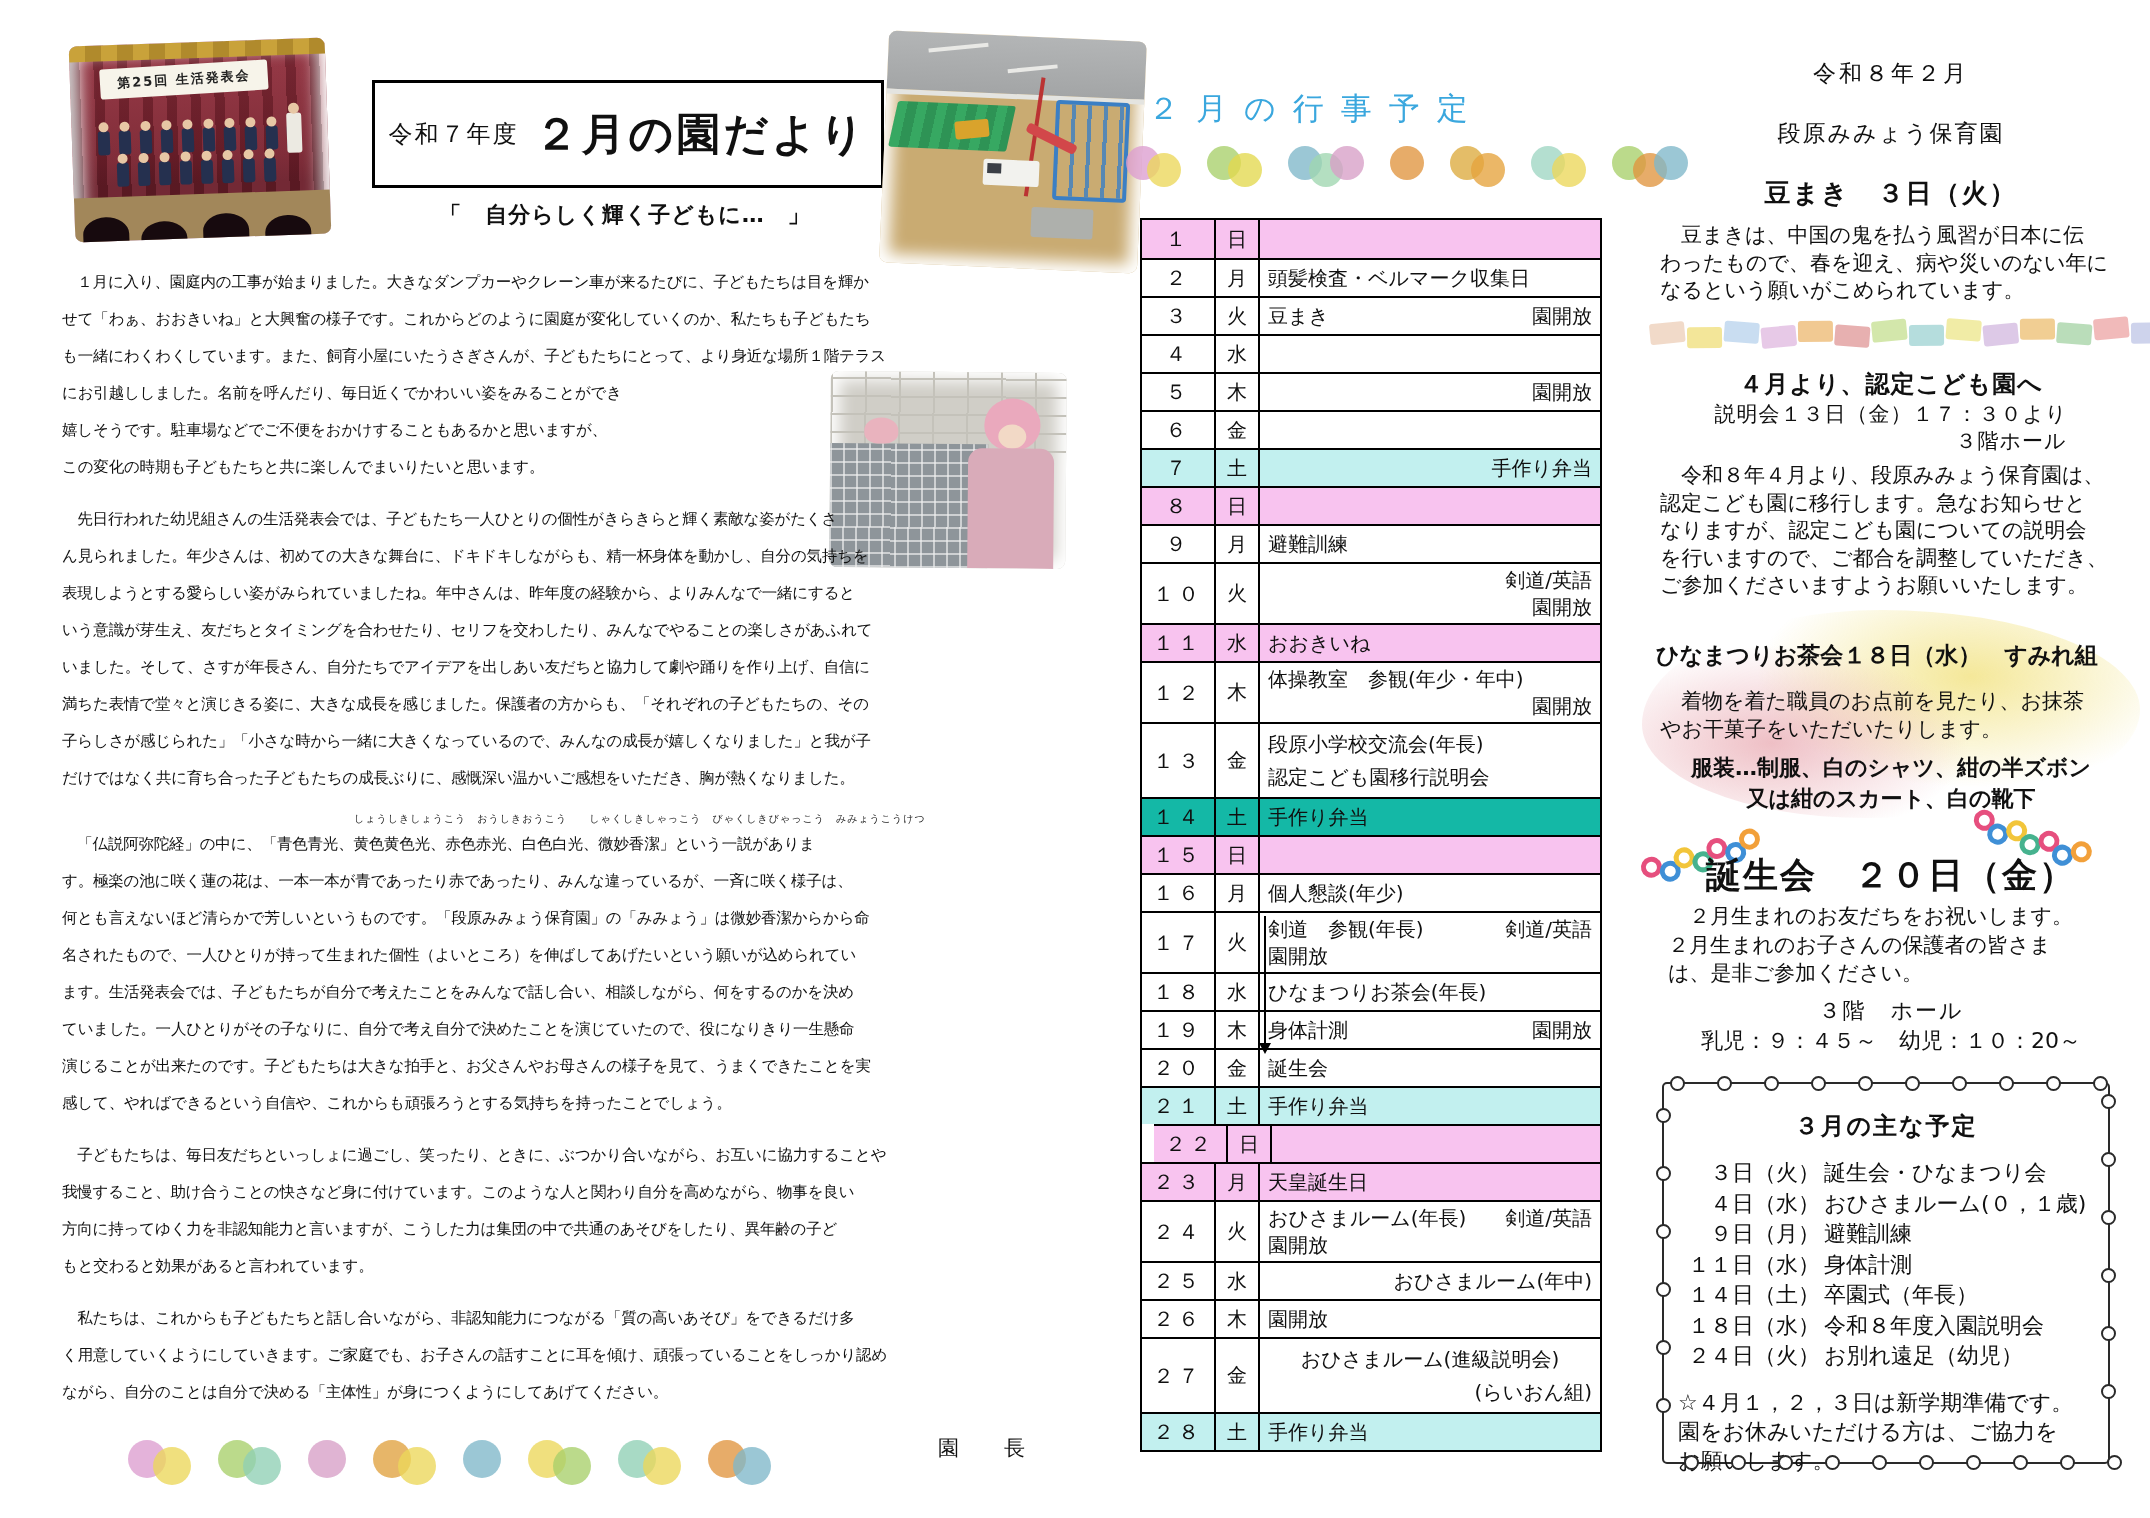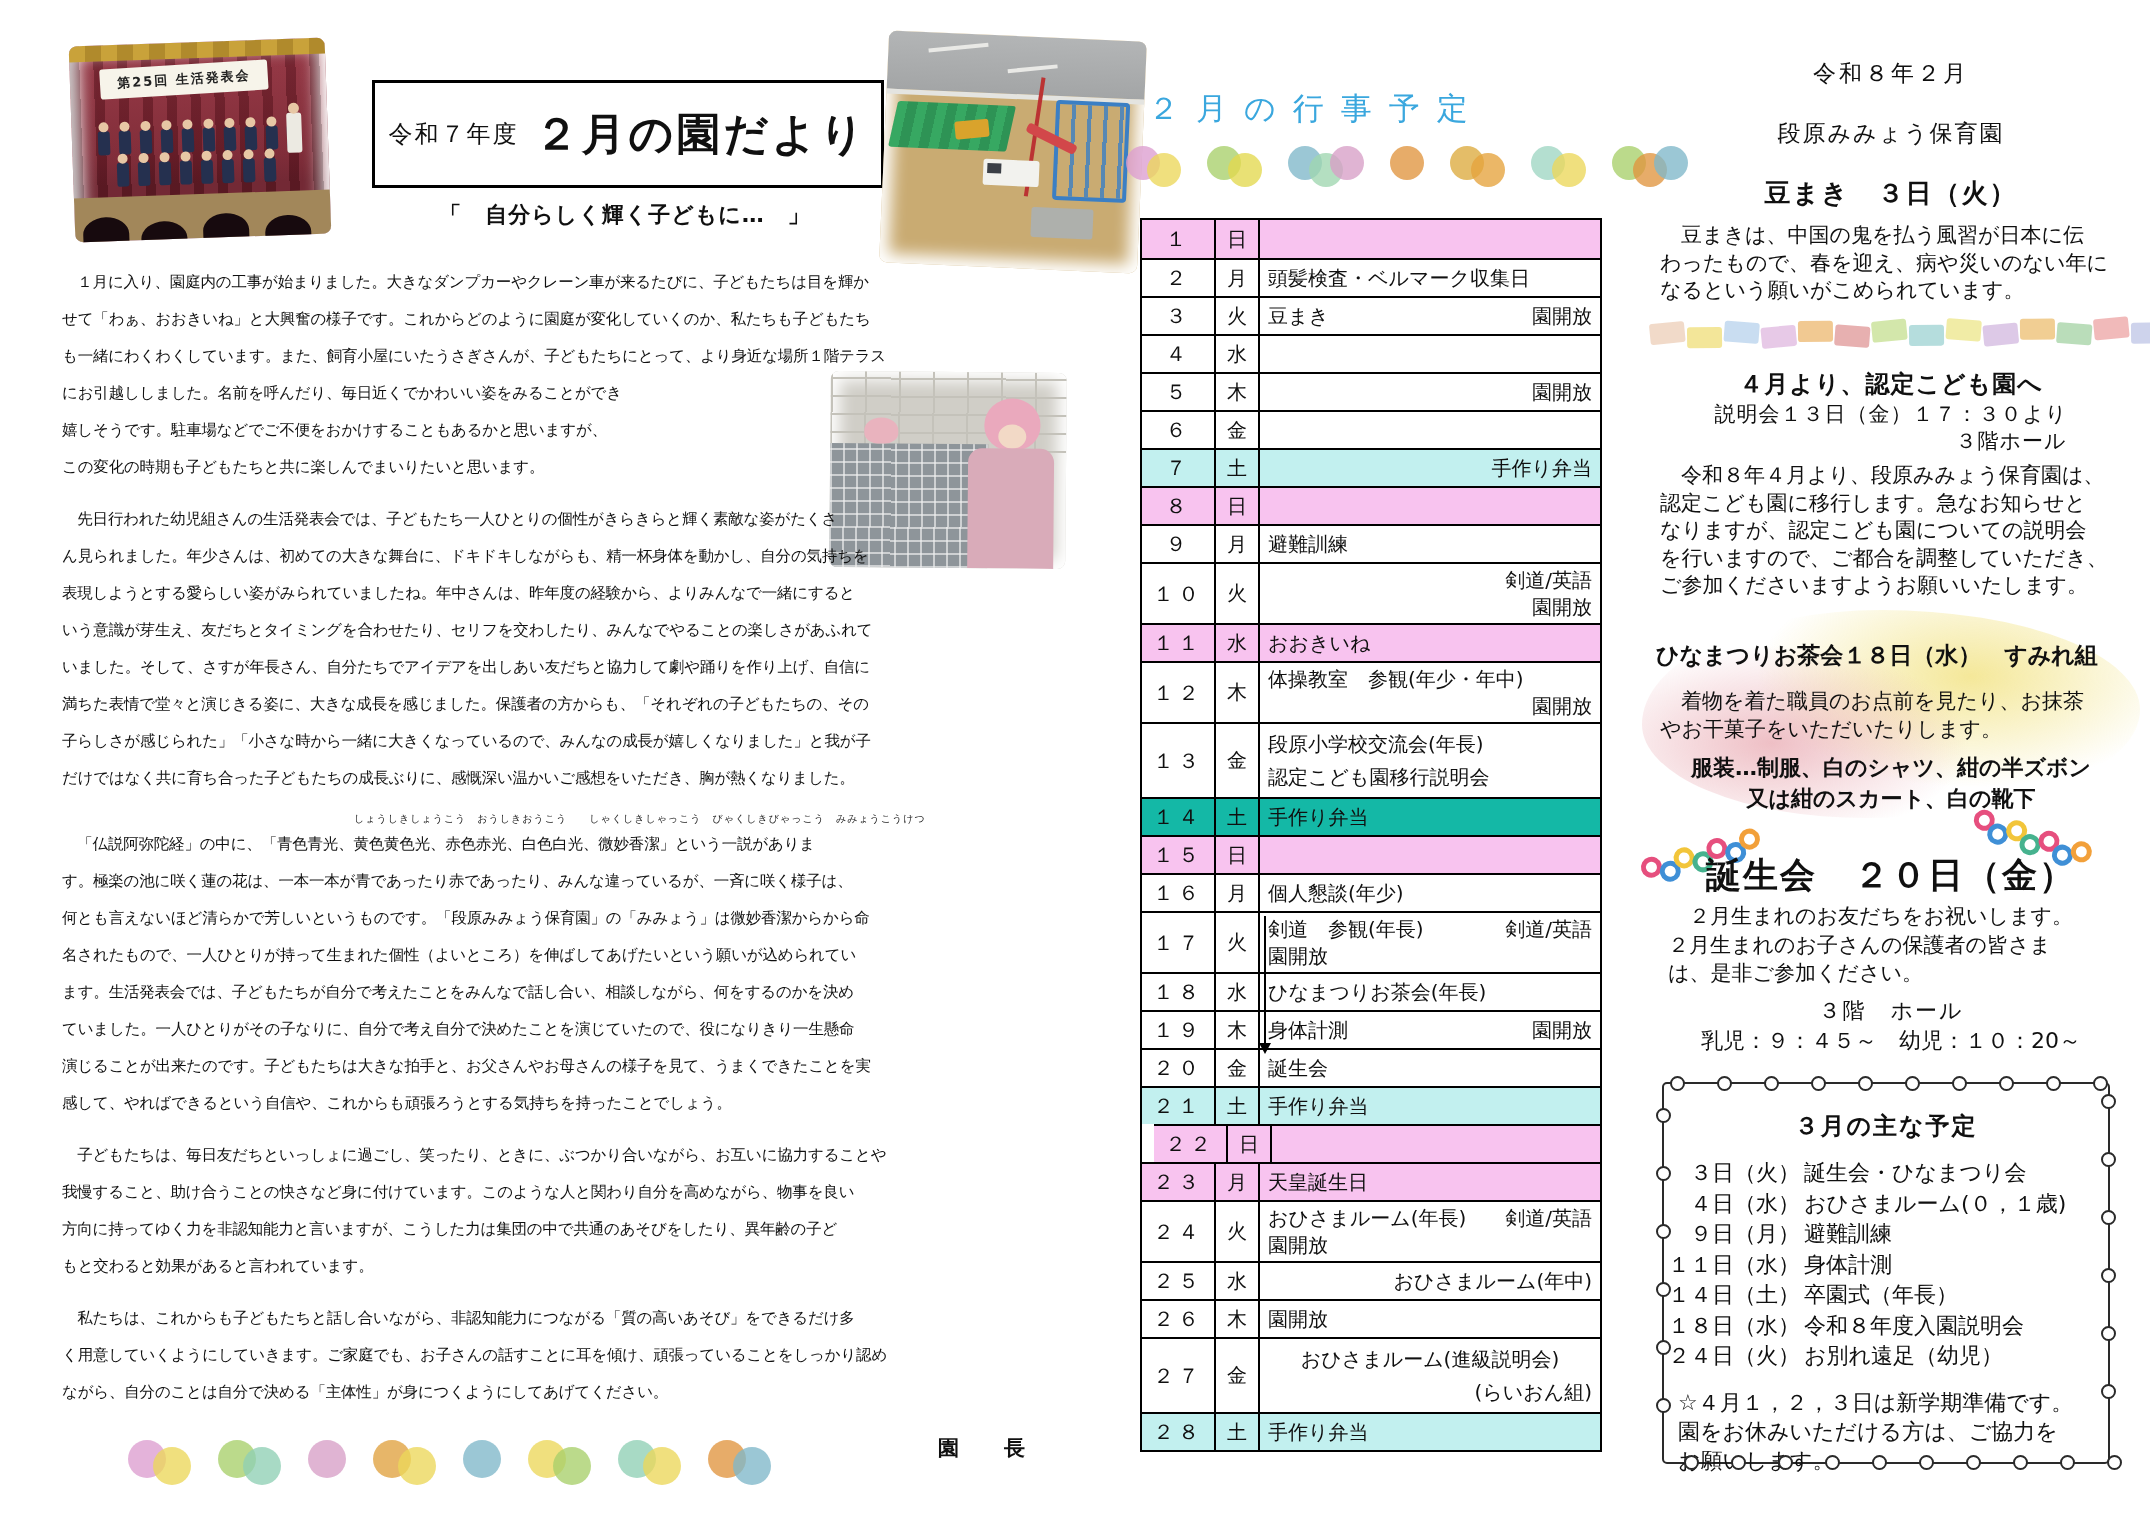--- a/index.html
+++ b/index.html
@@ -66,21 +66,21 @@
   
   .title-box{left:372px;top:80px;width:506px;height:102px;border:3px solid #000;background:#fff;
       display:flex;align-items:center;justify-content:center;gap:16px;}
   .title-era{font-size:24px;letter-spacing:2px;}
   .title-main{font-size:44px;font-weight:bold;letter-spacing:3px;}
   .subtitle{left:372px;top:200px;width:506px;text-align:center;font-size:22px;font-weight:bold;letter-spacing:1px;}
   .body-text{left:62px;top:264px;width:775px;}
   .para{margin-bottom:15px;}
   .tline{font-size:15.5px;line-height:37px;letter-spacing:-0.2px;white-space:pre;}
   .furigana{font-size:10px;line-height:14px;height:14px;padding-left:292px;letter-spacing:1px;white-space:pre;color:#222;}
-  .signature{left:938px;top:1434px;font-size:21px;letter-spacing:12px;font-weight:700;}
+  .signature{left:938px;top:1434px;font-size:21px;letter-spacing:12px;font-weight:400;}
 
   
   .dots{display:flex;align-items:center;}
   .dot-group{display:flex;}
   .dot{border-radius:50%;opacity:.78;}
   .dots-mid{left:1126px;top:146px;gap:26px;}
   .dots-mid .dot{width:34px;height:34px;}
   .dots-bottom{left:128px;top:1440px;gap:27px;}
   .dots-bottom .dot{width:38px;height:38px;}
 
@@ -133,21 +133,21 @@
   .chain-r{left:1974px;top:830px;transform:rotate(18deg);}
   .r-h4{top:852px;font-size:35px;font-weight:bold;letter-spacing:2px;}
   .r-b4{top:902px;left:1668px;}
   .r-b4 .tline2{line-height:28.5px;}
   .r-place{top:996px;font-size:22px;letter-spacing:2px;}
   .r-time{top:1026px;font-size:22px;}
   .march-box{left:1662px;top:1082px;width:448px;height:382px;border:2px solid #2a2a2a;border-radius:5px;
       background:#fff;box-sizing:border-box;padding-top:26px;}
   .march-title{text-align:center;font-size:24px;font-weight:bold;letter-spacing:2px;}
   .march-items{margin-top:16px;}
-  .march-item{display:flex;font-size:22px;line-height:30.5px;}
+  .march-item{display:flex;font-size:22px;line-height:30.5px;margin-left:20px;}
   .mi-date{width:136px;text-align:right;white-space:pre;}
   .mi-text{padding-left:4px;white-space:pre;}
   .march-note{margin-top:16px;padding:0 12px 0 14px;font-size:22px;line-height:29px;}
   .march-note div{white-space:pre;}
   .loop{position:absolute;width:15px;height:15px;border:2px solid #2a2a2a;border-radius:50%;background:#fff;box-sizing:border-box;}
 </style>
 </head>
 <body>
 
 <div class="photo ph1">

